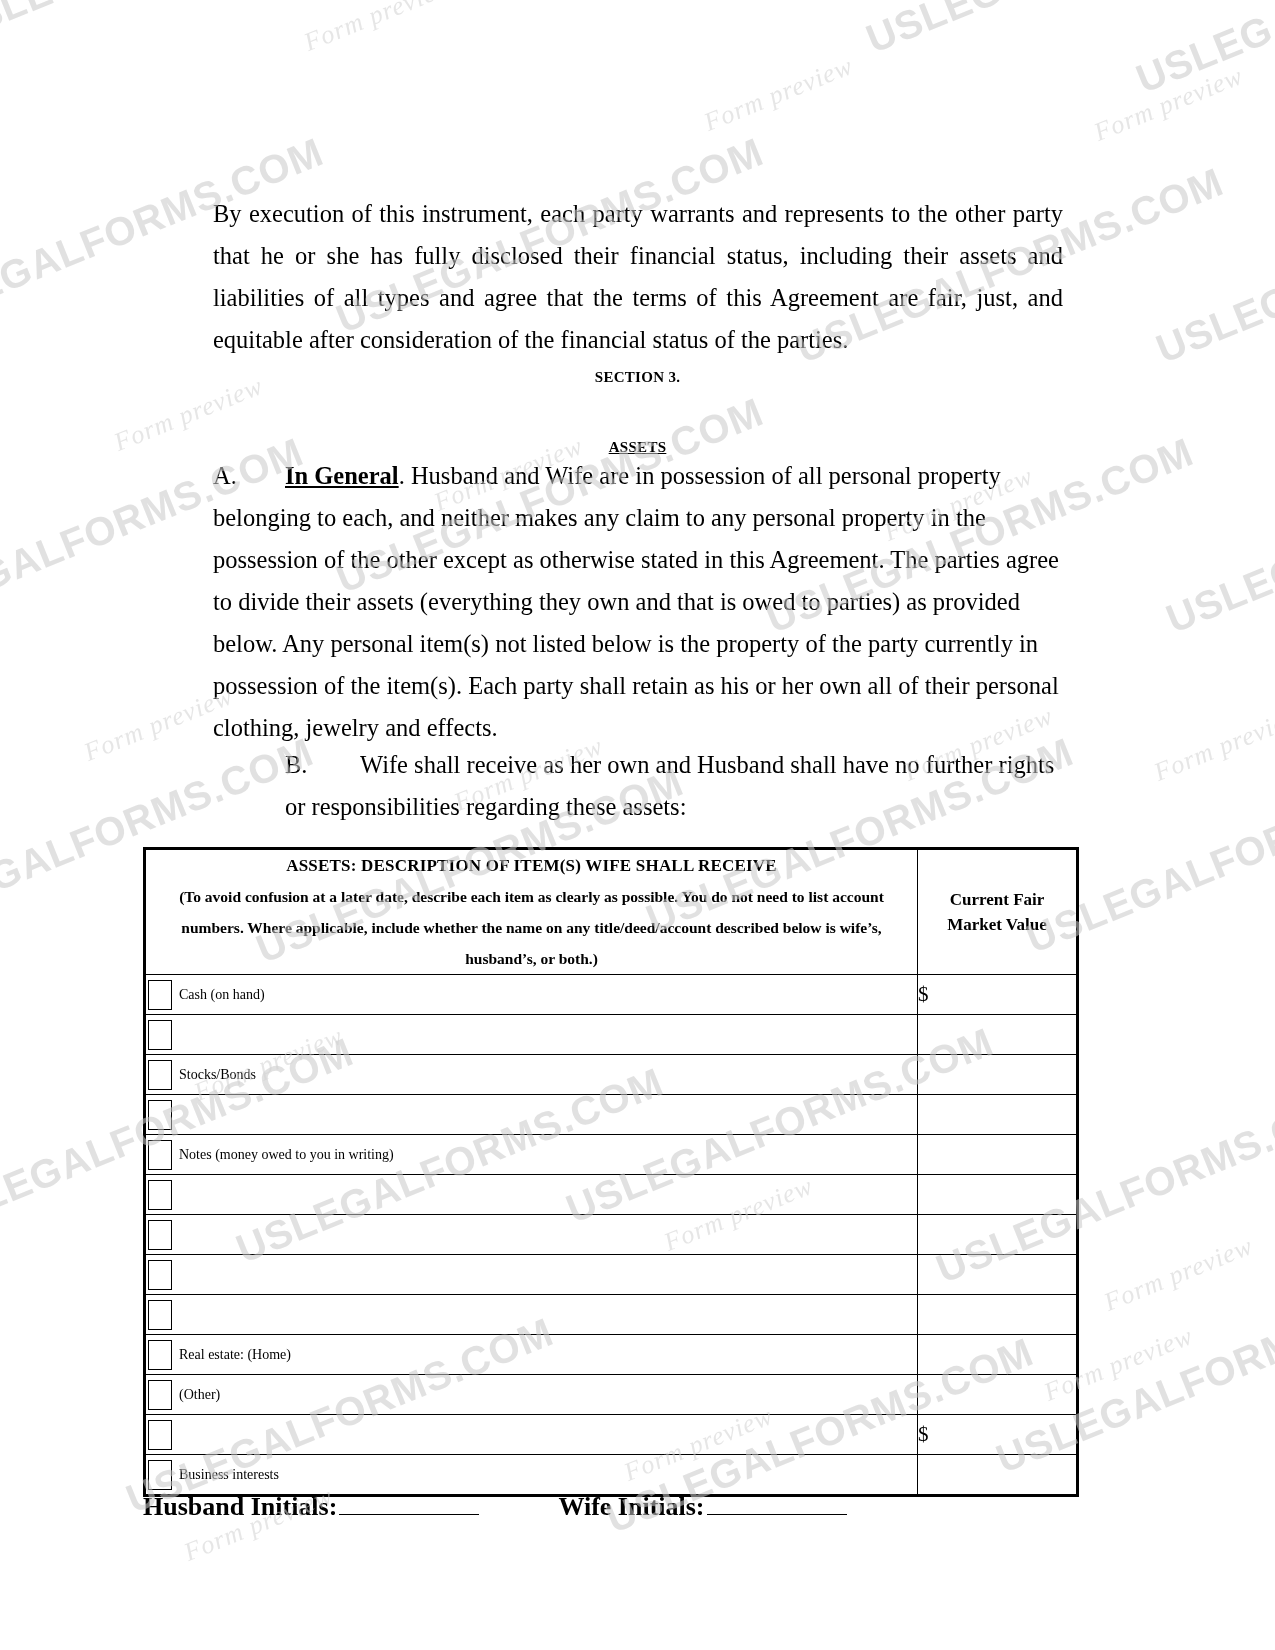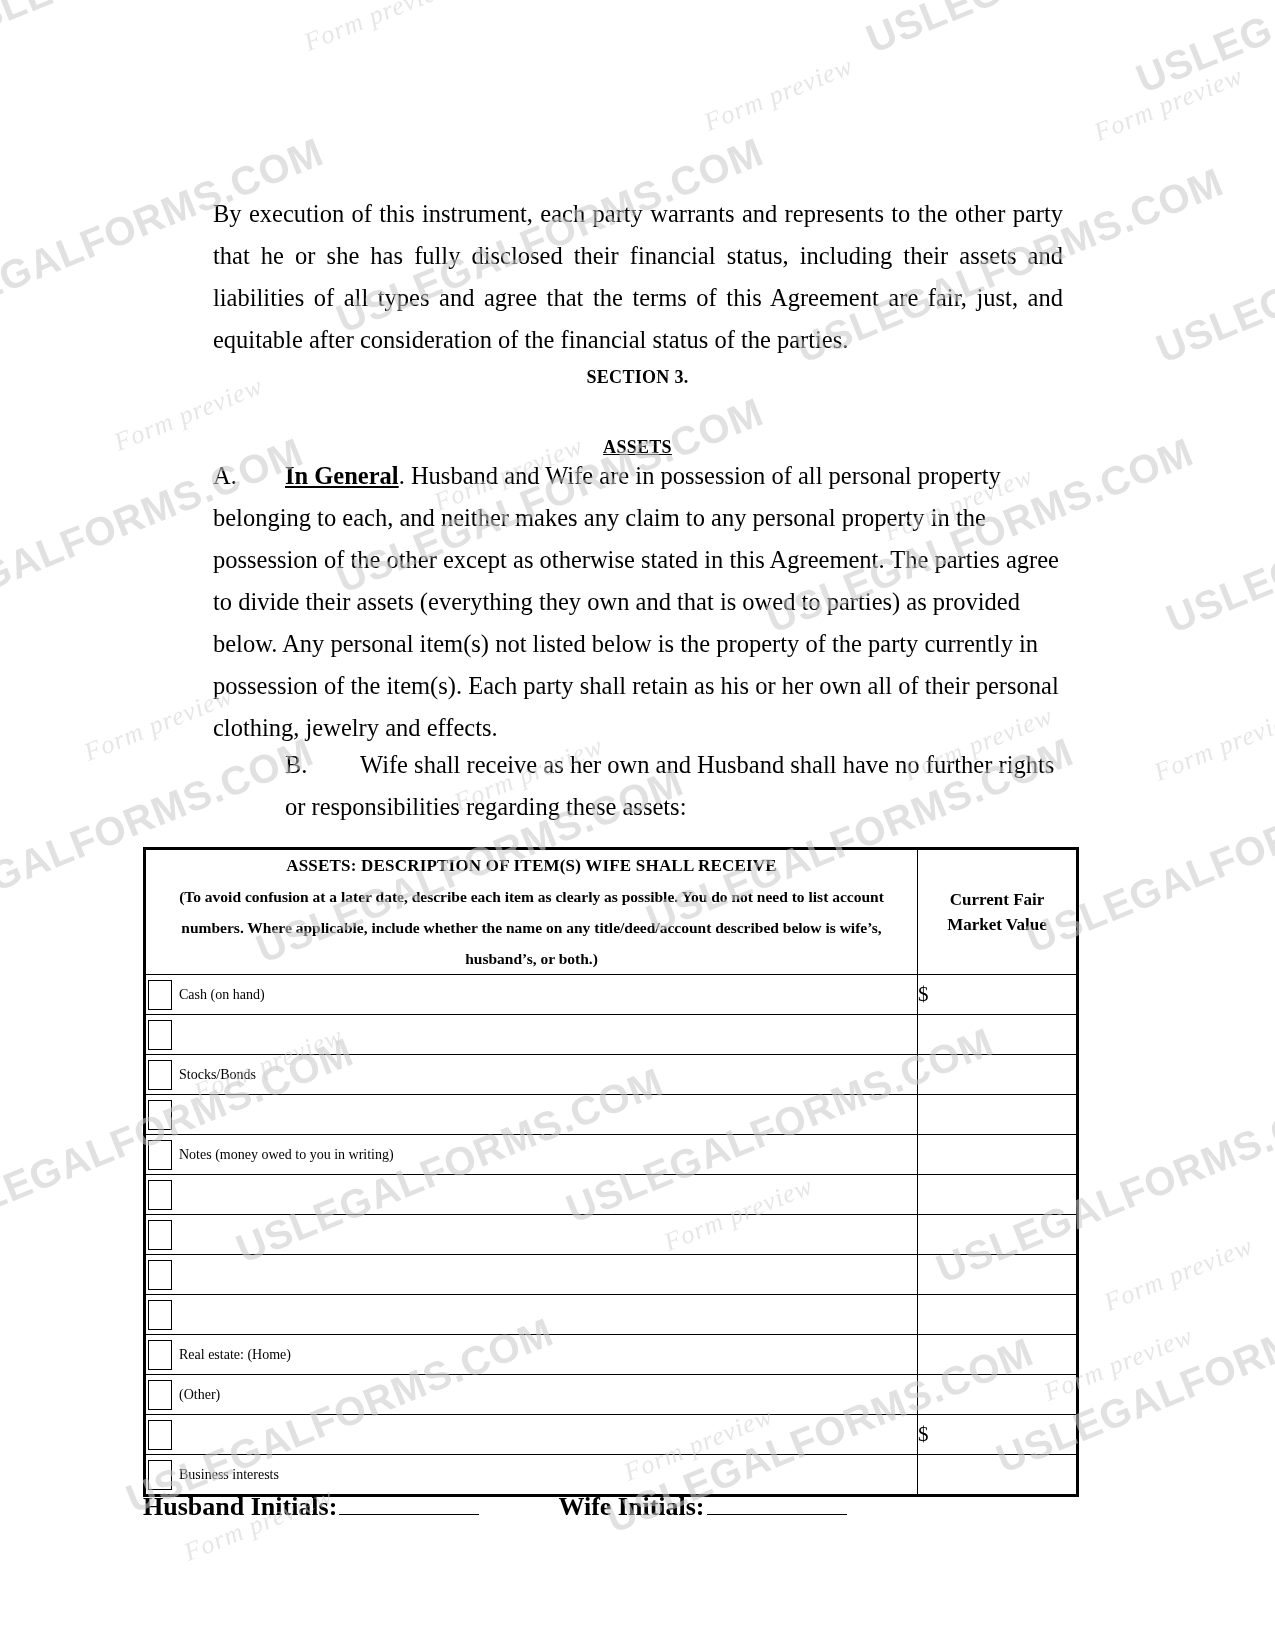--- a/index.html
+++ b/index.html
@@ -32,21 +32,21 @@
   .para{
     position:absolute;
     font-size:24.5px;
     line-height:42px;
     text-align:justify;
     text-justify:inter-word;
   }
   #p-intro{left:213px;top:168px;width:850px;}
   #sec-head{
     position:absolute;left:0;right:0;top:362px;text-align:center;
-    font-size:18px;font-weight:700;line-height:30px;letter-spacing:.3px;
+    font-size:15px;font-weight:700;line-height:30px;letter-spacing:.3px;
   }
   #sec-head .u{text-decoration:underline;margin-top:40px;}
   #p-a{position:absolute;left:213px;top:455px;width:855px;font-size:24.5px;line-height:42px;}
   #p-a .lbl{display:inline-block;width:72px;}
   .hang{position:absolute;font-size:24.5px;line-height:42px;}
 
   
   #tbl{
     position:absolute;left:143px;top:847px;width:932px;
     border:2.5px solid #000;border-collapse:collapse;

